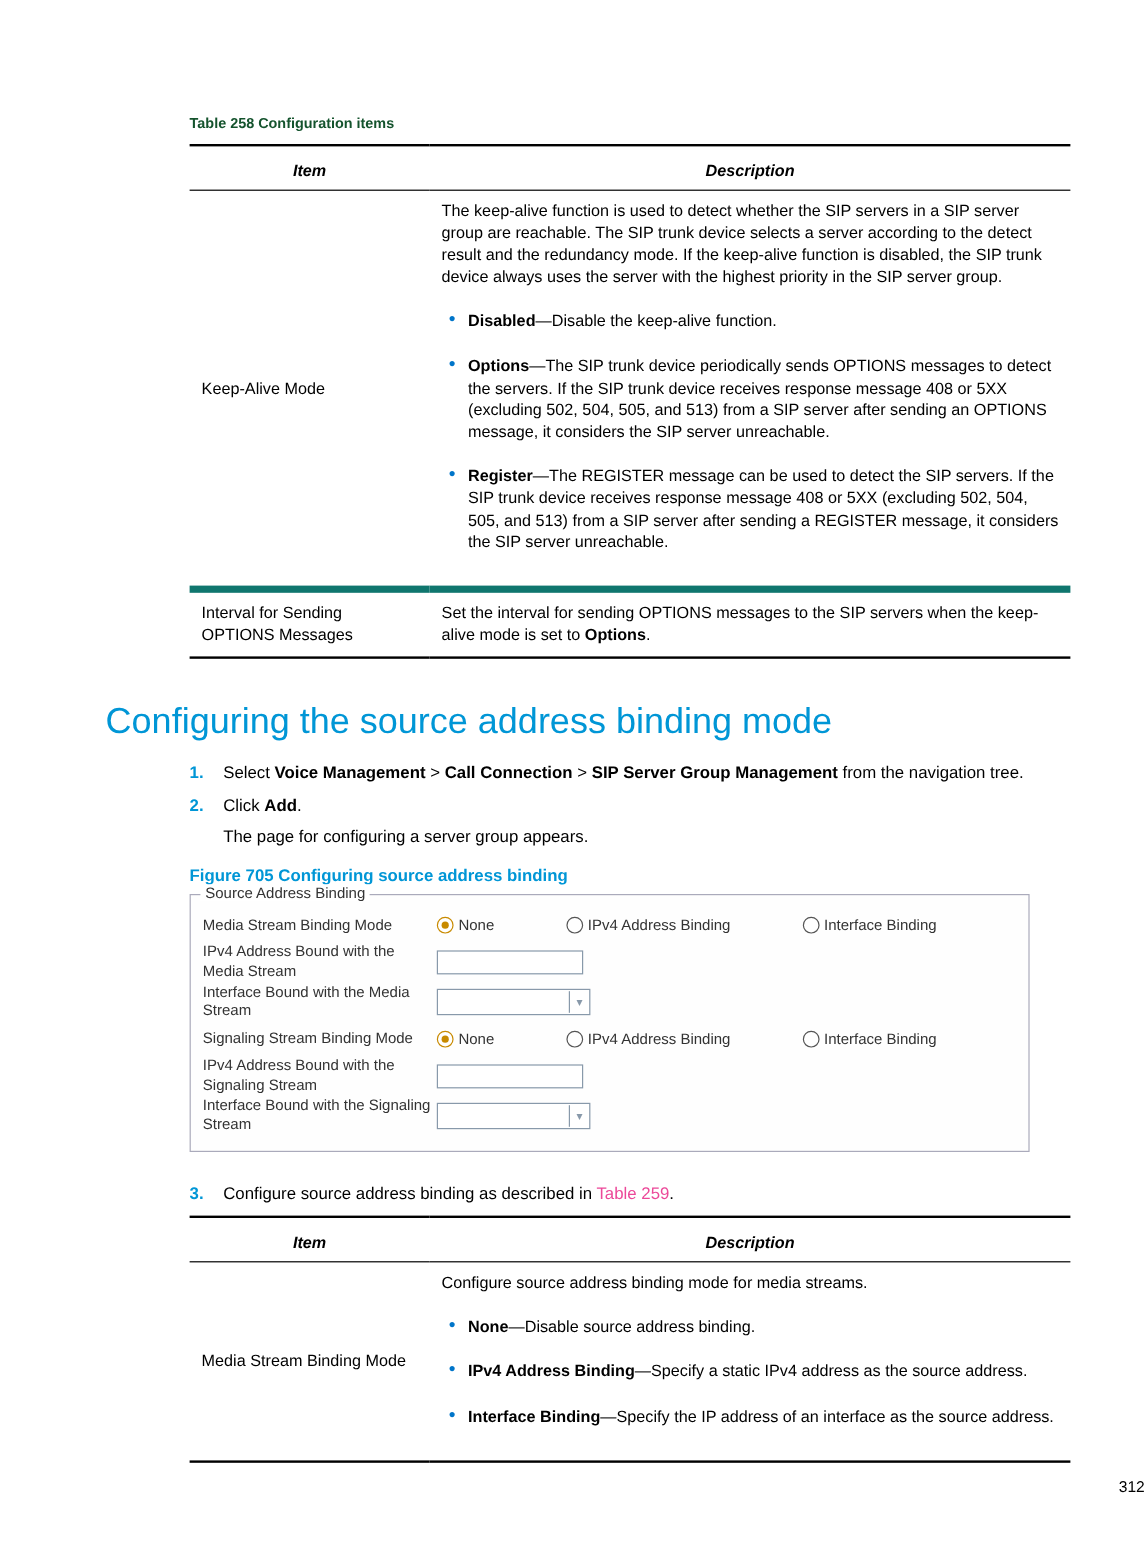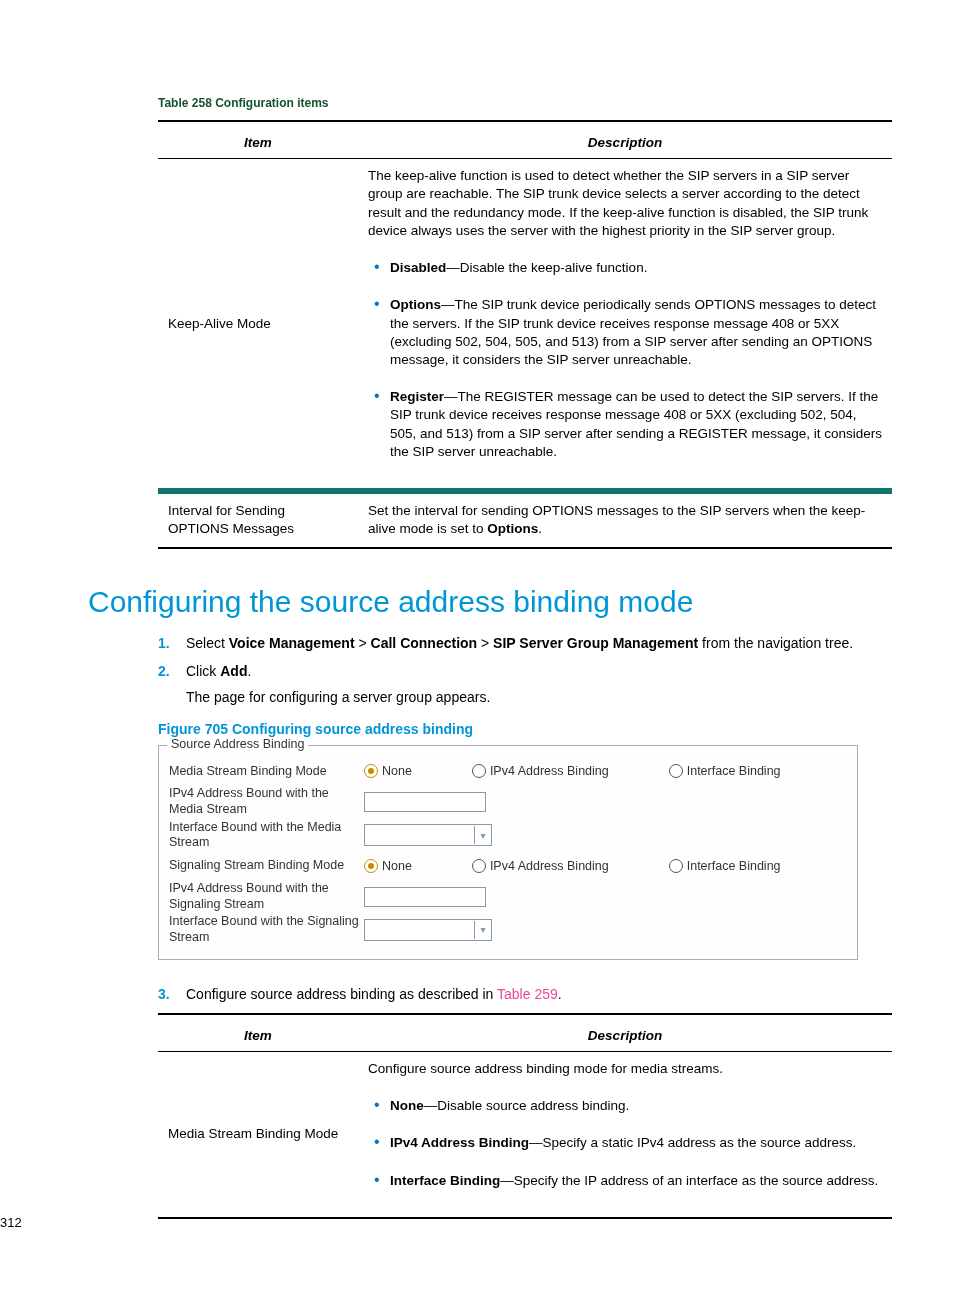--- a/index.html
+++ b/index.html
@@ -190,24 +190,24 @@
     align-items: center;
     justify-content: center;
     color: #89a;
     font-size: 10px;
   }
   .link {
     color: #ec4899;
   }
   .page-num {
     position: absolute;
-    bottom: 66px;
+    bottom: 50px;
     left: 0;
     right: 0;
-    text-align: left;
+    text-align: right;
     font-size: 13px;
   }
   .b { font-weight: bold; }
 </style>
 </head>
 <body>
 
 <div class="page">
 
   <div class="table-caption" style="margin-left:70px;">Table 258 Configuration items</div>

